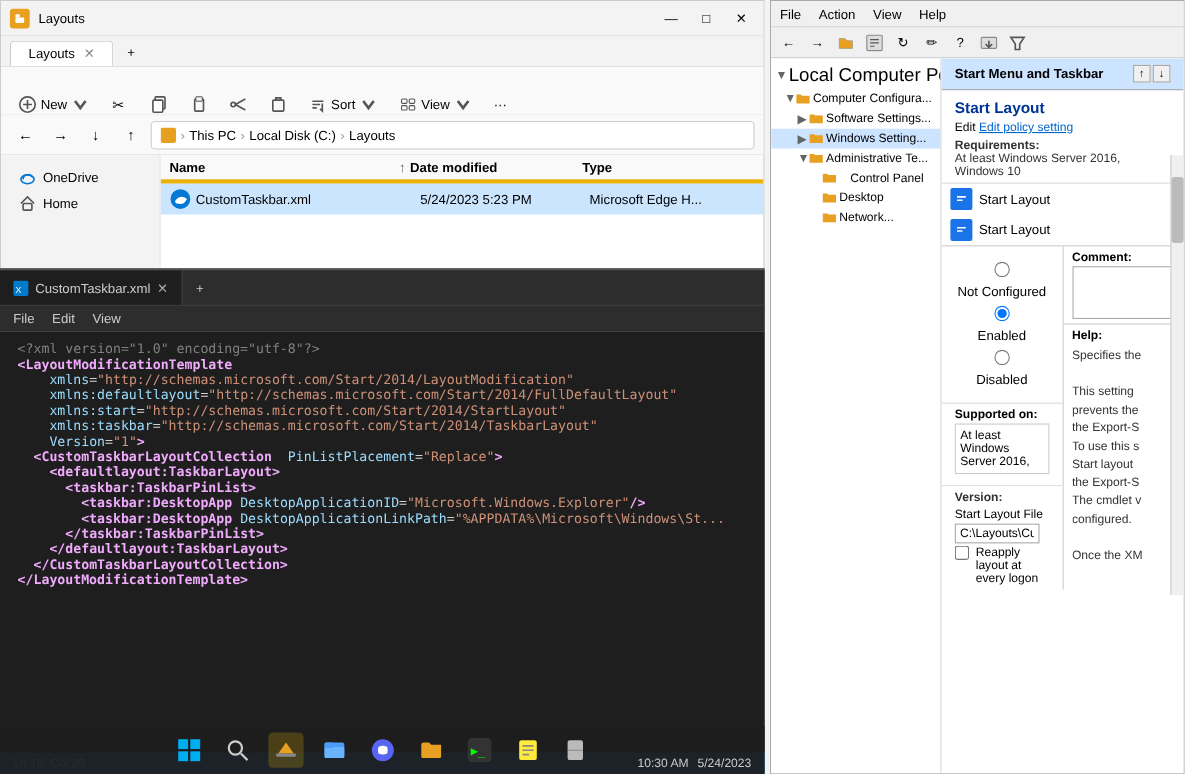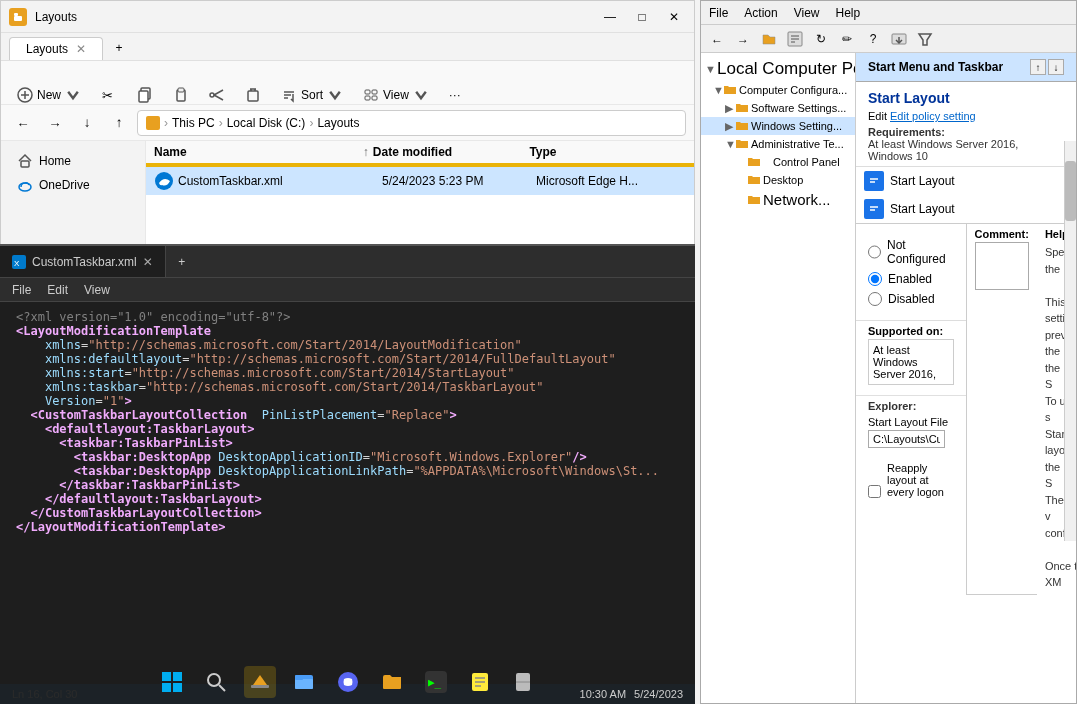--- a/index.html
+++ b/index.html
@@ -248,38 +248,38 @@
 
     .gpo-list-item {
       display: flex;
       align-items: center;
       gap: 6px;
       padding: 4px 8px;
       cursor: pointer;
     }
 
     .radio-group { padding: 8px 12px; }
-    .radio-row { display: flex; align-items: center; gap: 6px; margin: 6px 0; font-size: 12px; }
+    .radio-row { display: flex; align-items: center; gap: 6px; margin: 6px 0; font-size: 12px; flex-direction: column; }
     .radio-row input[type=radio] { width: 14px; height: 14px; cursor: pointer; }
     .radio-row label { cursor: pointer; }
 
     .options-section {
       padding: 4px 12px;
       border-top: 1px solid #e0e0e0;
     }
     .options-label { font-size: 11px; font-weight: bold; color: #333; margin-bottom: 4px; }
 
     .layout-file-input {
       width: 90%;
       border: 1px solid #aaa;
       padding: 2px 4px;
       font-size: 11px;
       margin-top: 2px;
     }
-    .checkbox-row { display: flex; align-items: flex-end; gap: 6px; font-size: 11px; margin-top: 14px; }
+    .checkbox-row { display: flex; align-items: flex-start; gap: 6px; font-size: 11px; margin-top: 2px; }
 
     
     .taskbar {
       position: absolute;
       bottom: 0; left: 0;
       width: 695px;
       height: 44px;
       background: rgba(30,30,30,0.95);
       display: flex;
       align-items: center;
@@ -402,31 +402,31 @@
       <span>Local Disk (C:)</span>
       <span class="breadcrumb-sep">›</span>
       <span>Layouts</span>
     </div>
   </div>
 
   <div class="explorer-body">
     <div class="sidebar">
       <div class="sidebar-item">
         <svg width="16" height="16" viewBox="0 0 16 16">
+            <ellipse cx="8" cy="10" rx="6" ry="4" stroke="#0078d4" fill="none" stroke-width="1.5"></ellipse>
+            <path d="M4 10 A4 4 0 0 1 8 6 A3 3 0 0 1 12 8" stroke="#0078d4" fill="none" stroke-width="1.5"></path>
+          </svg>
+        <span>OneDrive</span>
+      </div>
+      <div class="sidebar-item">
+        <svg width="16" height="16" viewBox="0 0 16 16">
             <path d="M2 8L8 2l6 6" stroke="#555" fill="none" stroke-width="1.5"></path>
             <rect x="4" y="8" width="8" height="6" rx="1" stroke="#555" fill="none" stroke-width="1.5"></rect>
           </svg>
         <span>Home</span>
-      </div>
-      <div class="sidebar-item">
-        <svg width="16" height="16" viewBox="0 0 16 16">
-            <ellipse cx="8" cy="10" rx="6" ry="4" stroke="#0078d4" fill="none" stroke-width="1.5"></ellipse>
-            <path d="M4 10 A4 4 0 0 1 8 6 A3 3 0 0 1 12 8" stroke="#0078d4" fill="none" stroke-width="1.5"></path>
-          </svg>
-        <span>OneDrive</span>
       </div>
     </div>
     <div class="file-list">
       <div class="file-list-header">
         <span class="col-name">Name</span>
         <span style="color:#666;margin-right:4px;">↑</span>
         <span class="col-date">Date modified</span>
         <span class="col-type">Type</span>
       </div>
       <div class="file-row" style="background:#cce5ff;">
@@ -638,21 +638,21 @@
         <svg width="14" height="14" viewBox="0 0 14 14">
             <path d="M1 3 L5 3 L6 4 L13 4 L13 11 L1 11Z" fill="#e8a020"></path>
           </svg>
         <span style="font-size:11px;margin-left:2px;">Desktop</span>
       </div>
       <div class="gpo-tree-item" style="padding-left:36px;">
         <span class="tree-toggle"></span>
         <svg width="14" height="14" viewBox="0 0 14 14">
             <path d="M1 3 L5 3 L6 4 L13 4 L13 11 L1 11Z" fill="#e8a020"></path>
           </svg>
-        <span style="font-size:15px;margin-left:2px;">Network...</span>
+        <span style="font-size:11px;margin-left:2px;">Network...</span>
       </div>
     </div>
 
     <div class="gpo-main">
 
       <div style="background:#cce4ff;padding:6px 12px;font-size:12px;font-weight:bold;border-bottom:1px solid #aaa;display:flex;justify-content:space-between;align-items:center;">
         <span>Start Menu and Taskbar</span>
         <div style="display:flex;align-items:center;gap:2px;">
           <div style="width:16px;height:16px;background:#f0f0f0;border:1px solid #aaa;display:flex;align-items:center;justify-content:center;cursor:pointer;font-size:10px;">↑</div>
           <div style="width:16px;height:16px;background:#f0f0f0;border:1px solid #aaa;display:flex;align-items:center;justify-content:center;cursor:pointer;font-size:10px;">↓</div>
@@ -712,31 +712,31 @@
           </div>
 
           <div style="padding:4px 12px;border-top:1px solid #ddd;">
             <div style="font-size:11px;font-weight:bold;">Supported on:</div>
             <div style="font-size:11px;padding:4px;border:1px solid #ccc;background:#fff;margin-top:2px;">At least Windows Server 2016,</div>
           </div>
 
           <div style="height:6px;"></div>
 
           <div class="options-section">
-            <div class="options-label">Explorer:</div>
+            <div class="options-label">Version:</div>
             <div style="font-size:11px;margin-top:4px;">Start Layout File</div>
             <input type="text" class="layout-file-input" value="C:\Layouts\CustomTaskbar.xml" style="">
             <div class="checkbox-row">
               <input type="checkbox" id="reapply" style="">
               <label for="reapply">Reapply layout at every logon</label>
             </div>
           </div>
         </div>
 
-        <div style="flex:1;overflow-y:auto;display:flex;flex-direction:row;">
+        <div style="flex:1;overflow-y:auto;display:flex;flex-direction:column;">
 
           <div style="padding:4px 8px;border-bottom:1px solid #ccc;">
             <div style="font-size:11px;font-weight:bold;">Comment:</div>
             <div style="height:48px;border:1px solid #aaa;background:#fff;margin-top:2px;"></div>
           </div>
 
           <div style="padding:4px 8px;flex:1;">
             <div style="font-size:11px;font-weight:bold;">Help:</div>
             <div style="font-size:11px;color:#333;margin-top:4px;line-height:1.5;overflow:hidden;">
               <div>Specifies the</div>

